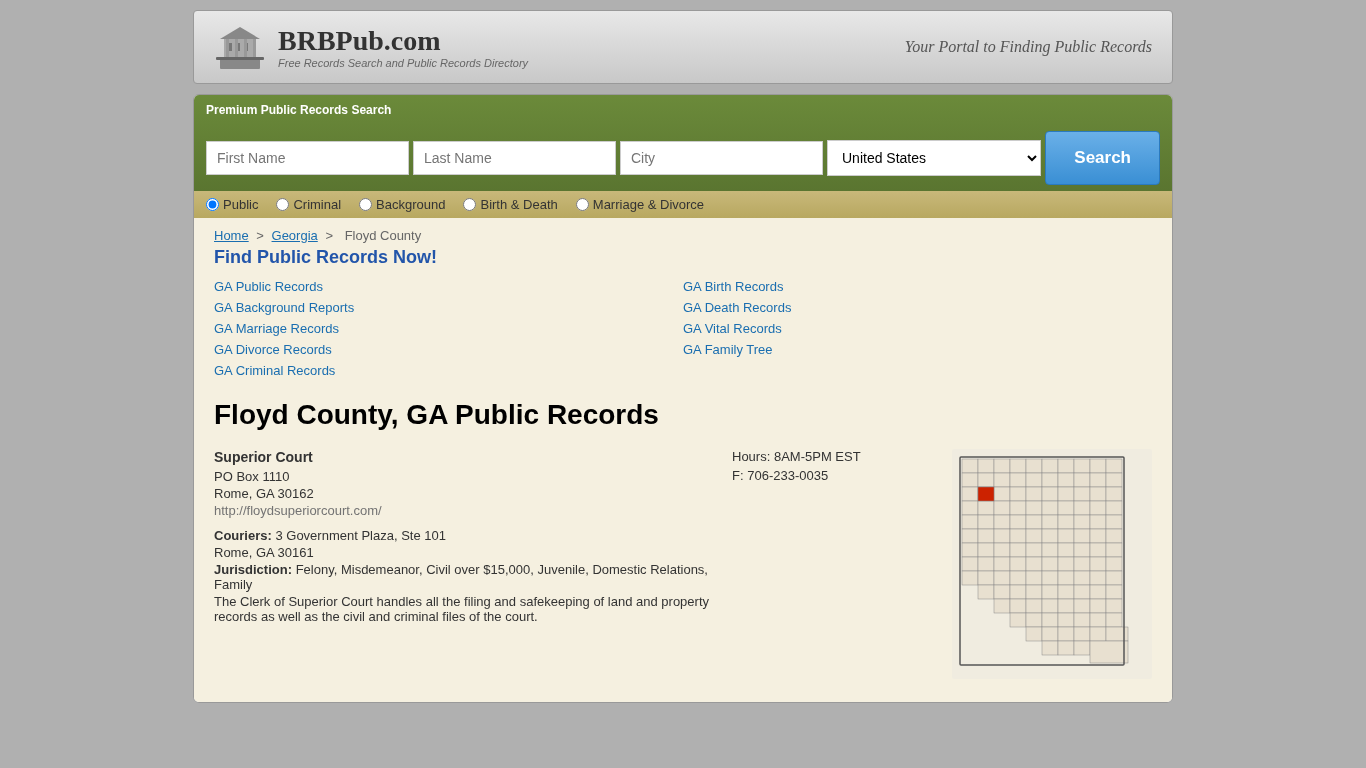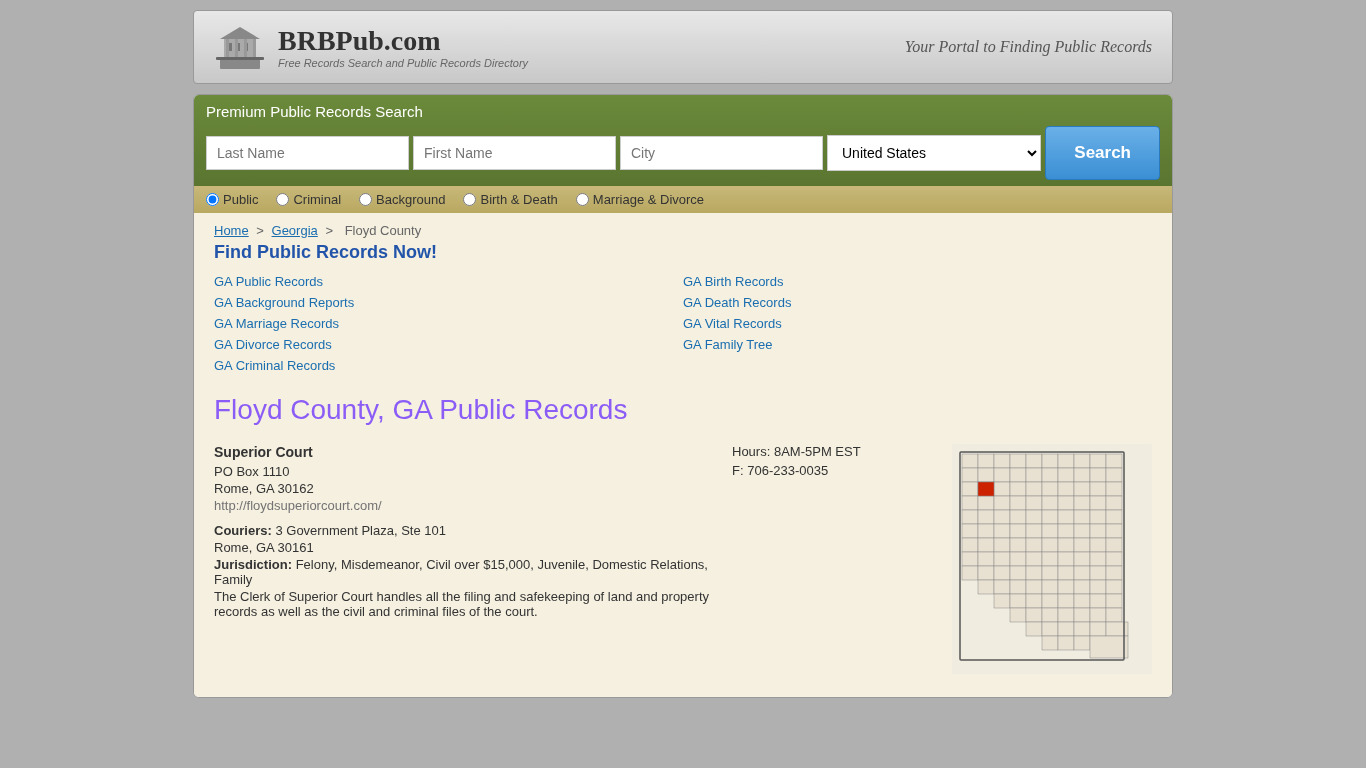--- a/index.html
+++ b/index.html
@@ -59,23 +59,23 @@
       overflow: hidden;
     }
 
     
     .search-bar {
       background: linear-gradient(180deg, #6b8a3a 0%, #5a7530 100%);
       padding: 8px 12px 6px 12px;
     }
     .search-bar-title {
       color: #fff;
-      font-size: 15px;
-      font-weight: normal;
-      margin-bottom: 6px;
+      font-size: 12px;
+      font-weight: bold;
+      margin-bottom: 14px;
     }
     .search-inputs {
       display: flex;
       gap: 4px;
       align-items: center;
     }
     .search-inputs input[type="text"] {
       padding: 8px 10px;
       font-size: 14px;
       border: 1px solid #ccc;
@@ -171,22 +171,22 @@
       color: #1a6eb0;
       text-decoration: none;
       font-size: 13px;
       display: block;
       padding: 1px 0;
     }
 
     
     .page-main-title {
       font-size: 28px;
-      font-weight: normal;
-      color: #8b5cf6;
+      font-weight: bold;
+      color: #000000;
       margin-bottom: 18px;
     }
 
     
     .court-layout {
       display: flex;
       gap: 20px;
     }
     .court-info {
       flex: 1;
@@ -250,22 +250,22 @@
     </div>
   </div>
   <div class="header-tagline">Your Portal to Finding Public Records</div>
 </div>
 
 <div class="main-wrapper">
 
   <div class="search-bar">
     <div class="search-bar-title">Premium Public Records Search</div>
     <div class="search-inputs">
+      <input type="text" placeholder="First Name" style="">
       <input type="text" placeholder="Last Name" style="">
-      <input type="text" placeholder="First Name" style="">
       <input type="text" placeholder="City" style="">
       <select>
         <option>United States</option>
       </select>
       <button class="search-btn">Search</button>
     </div>
   </div>
 
   <div class="search-radios">
     <label>

